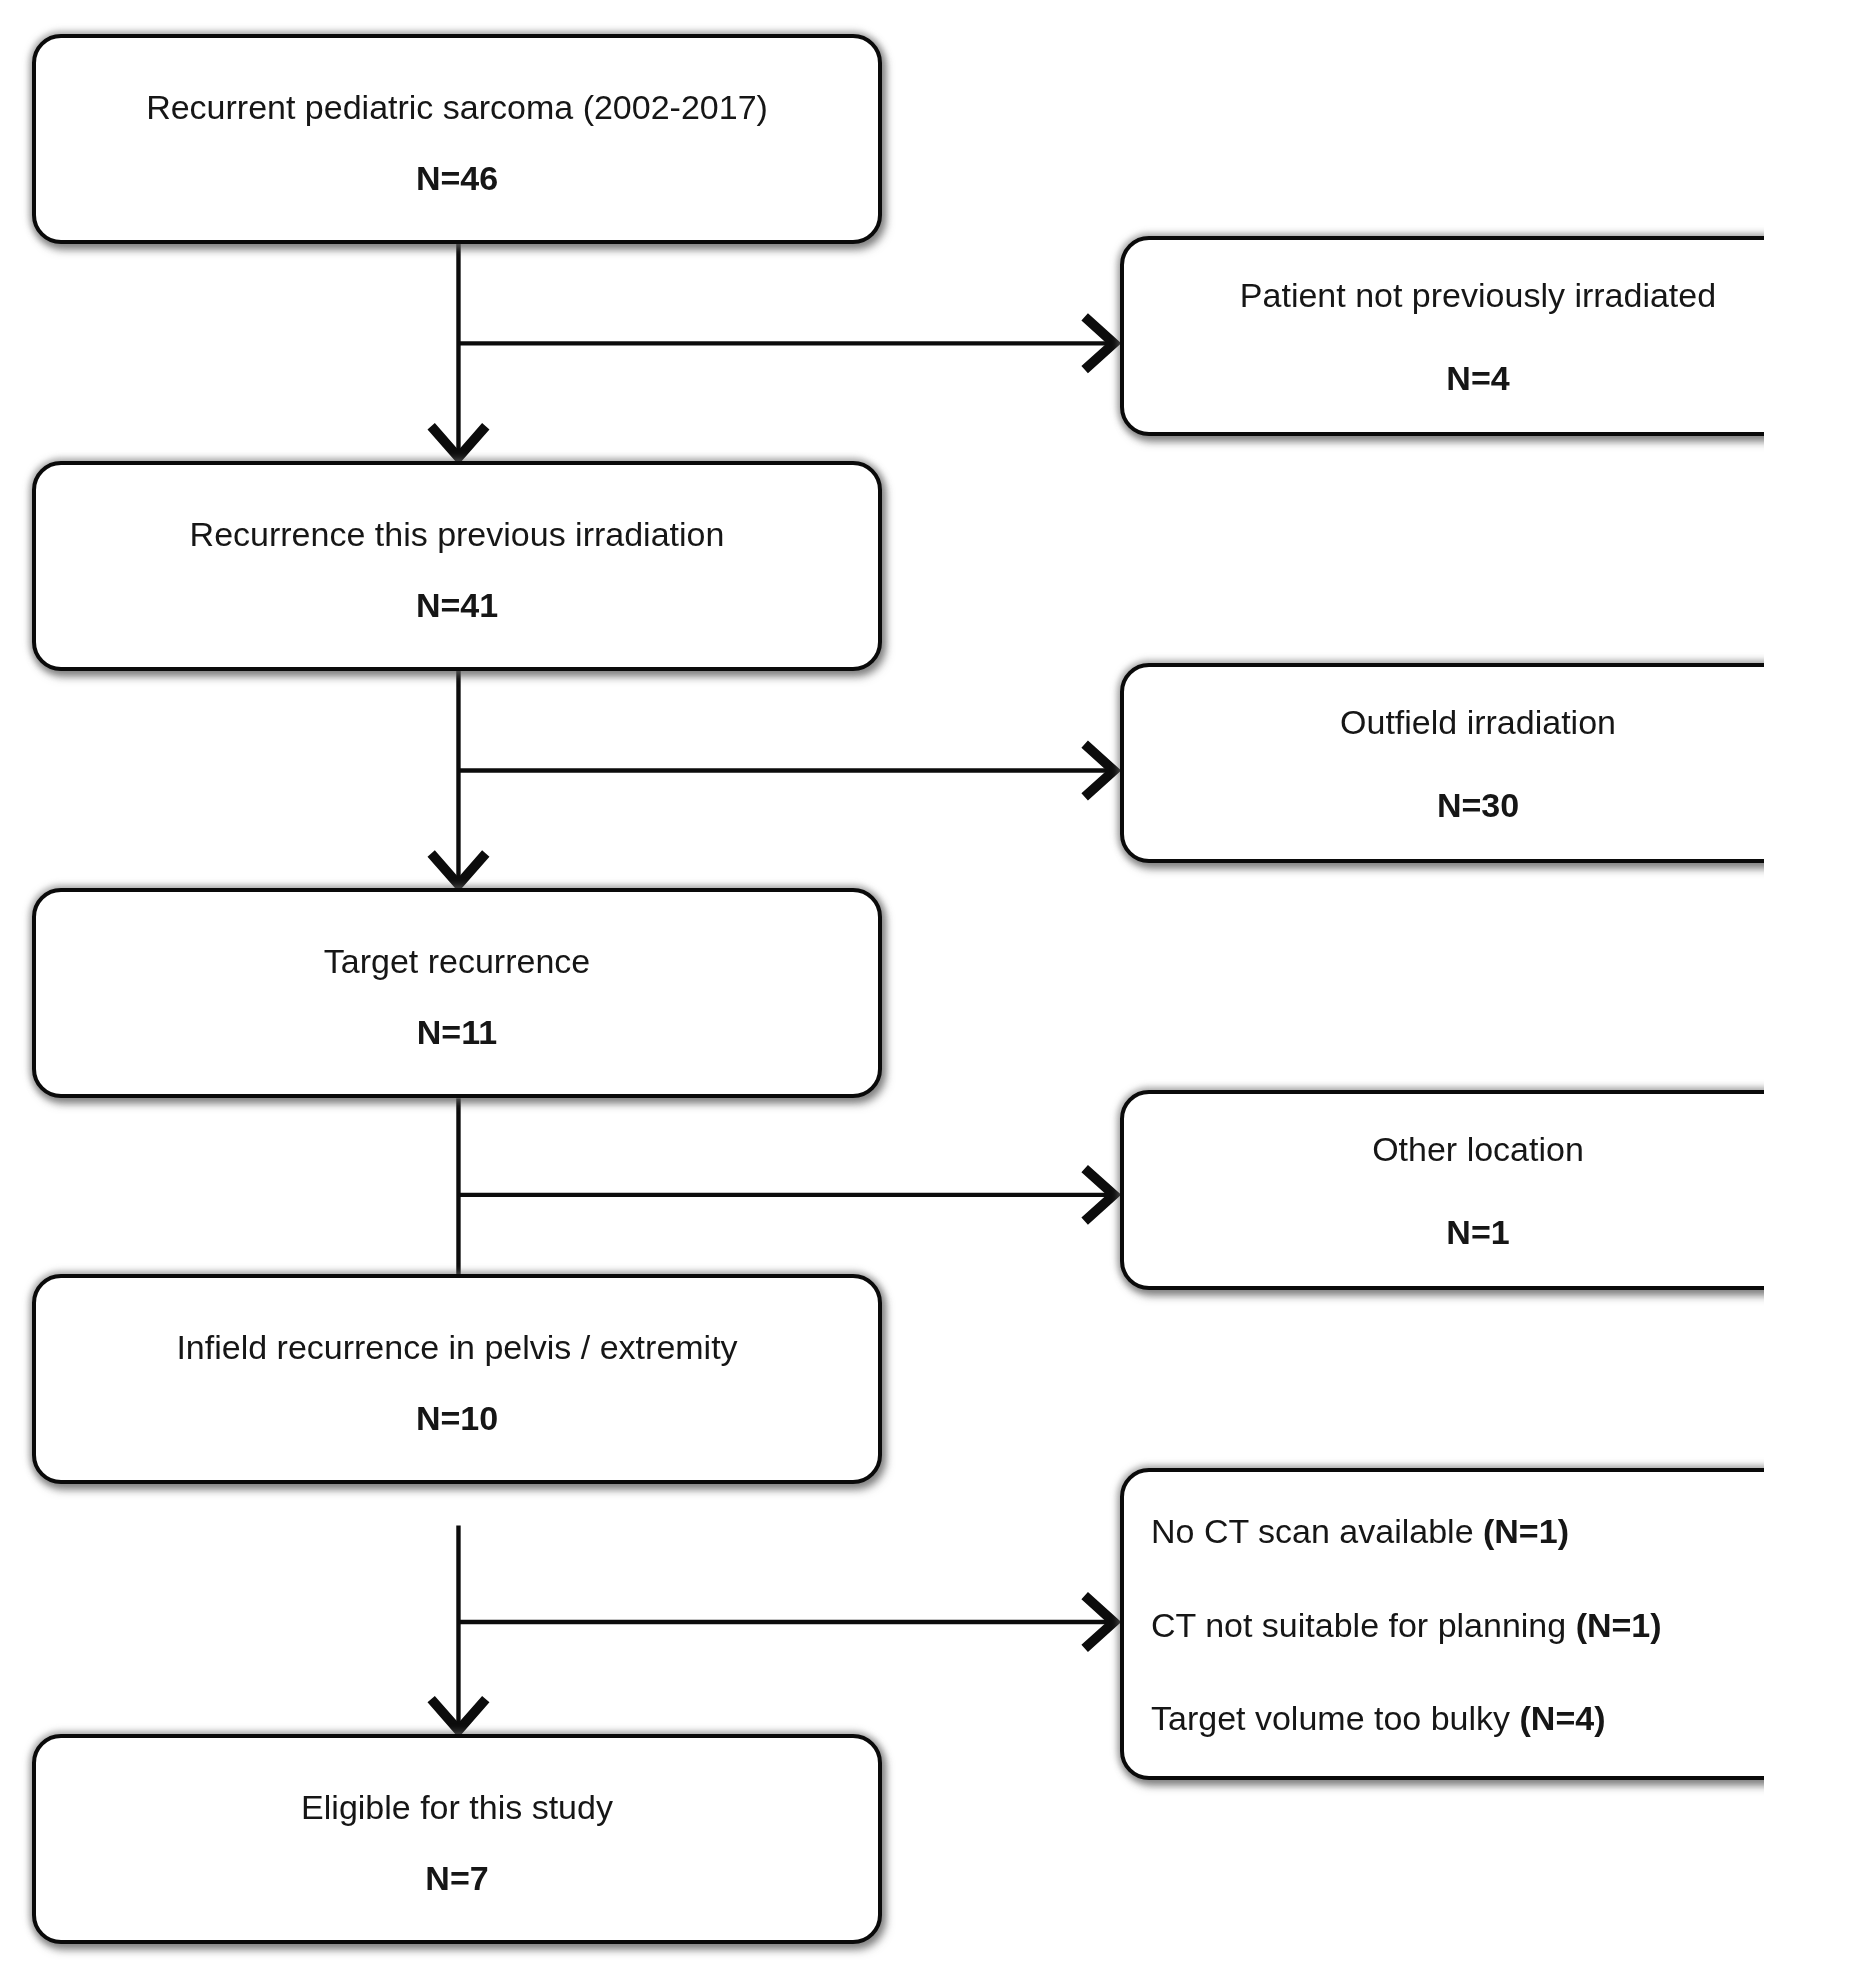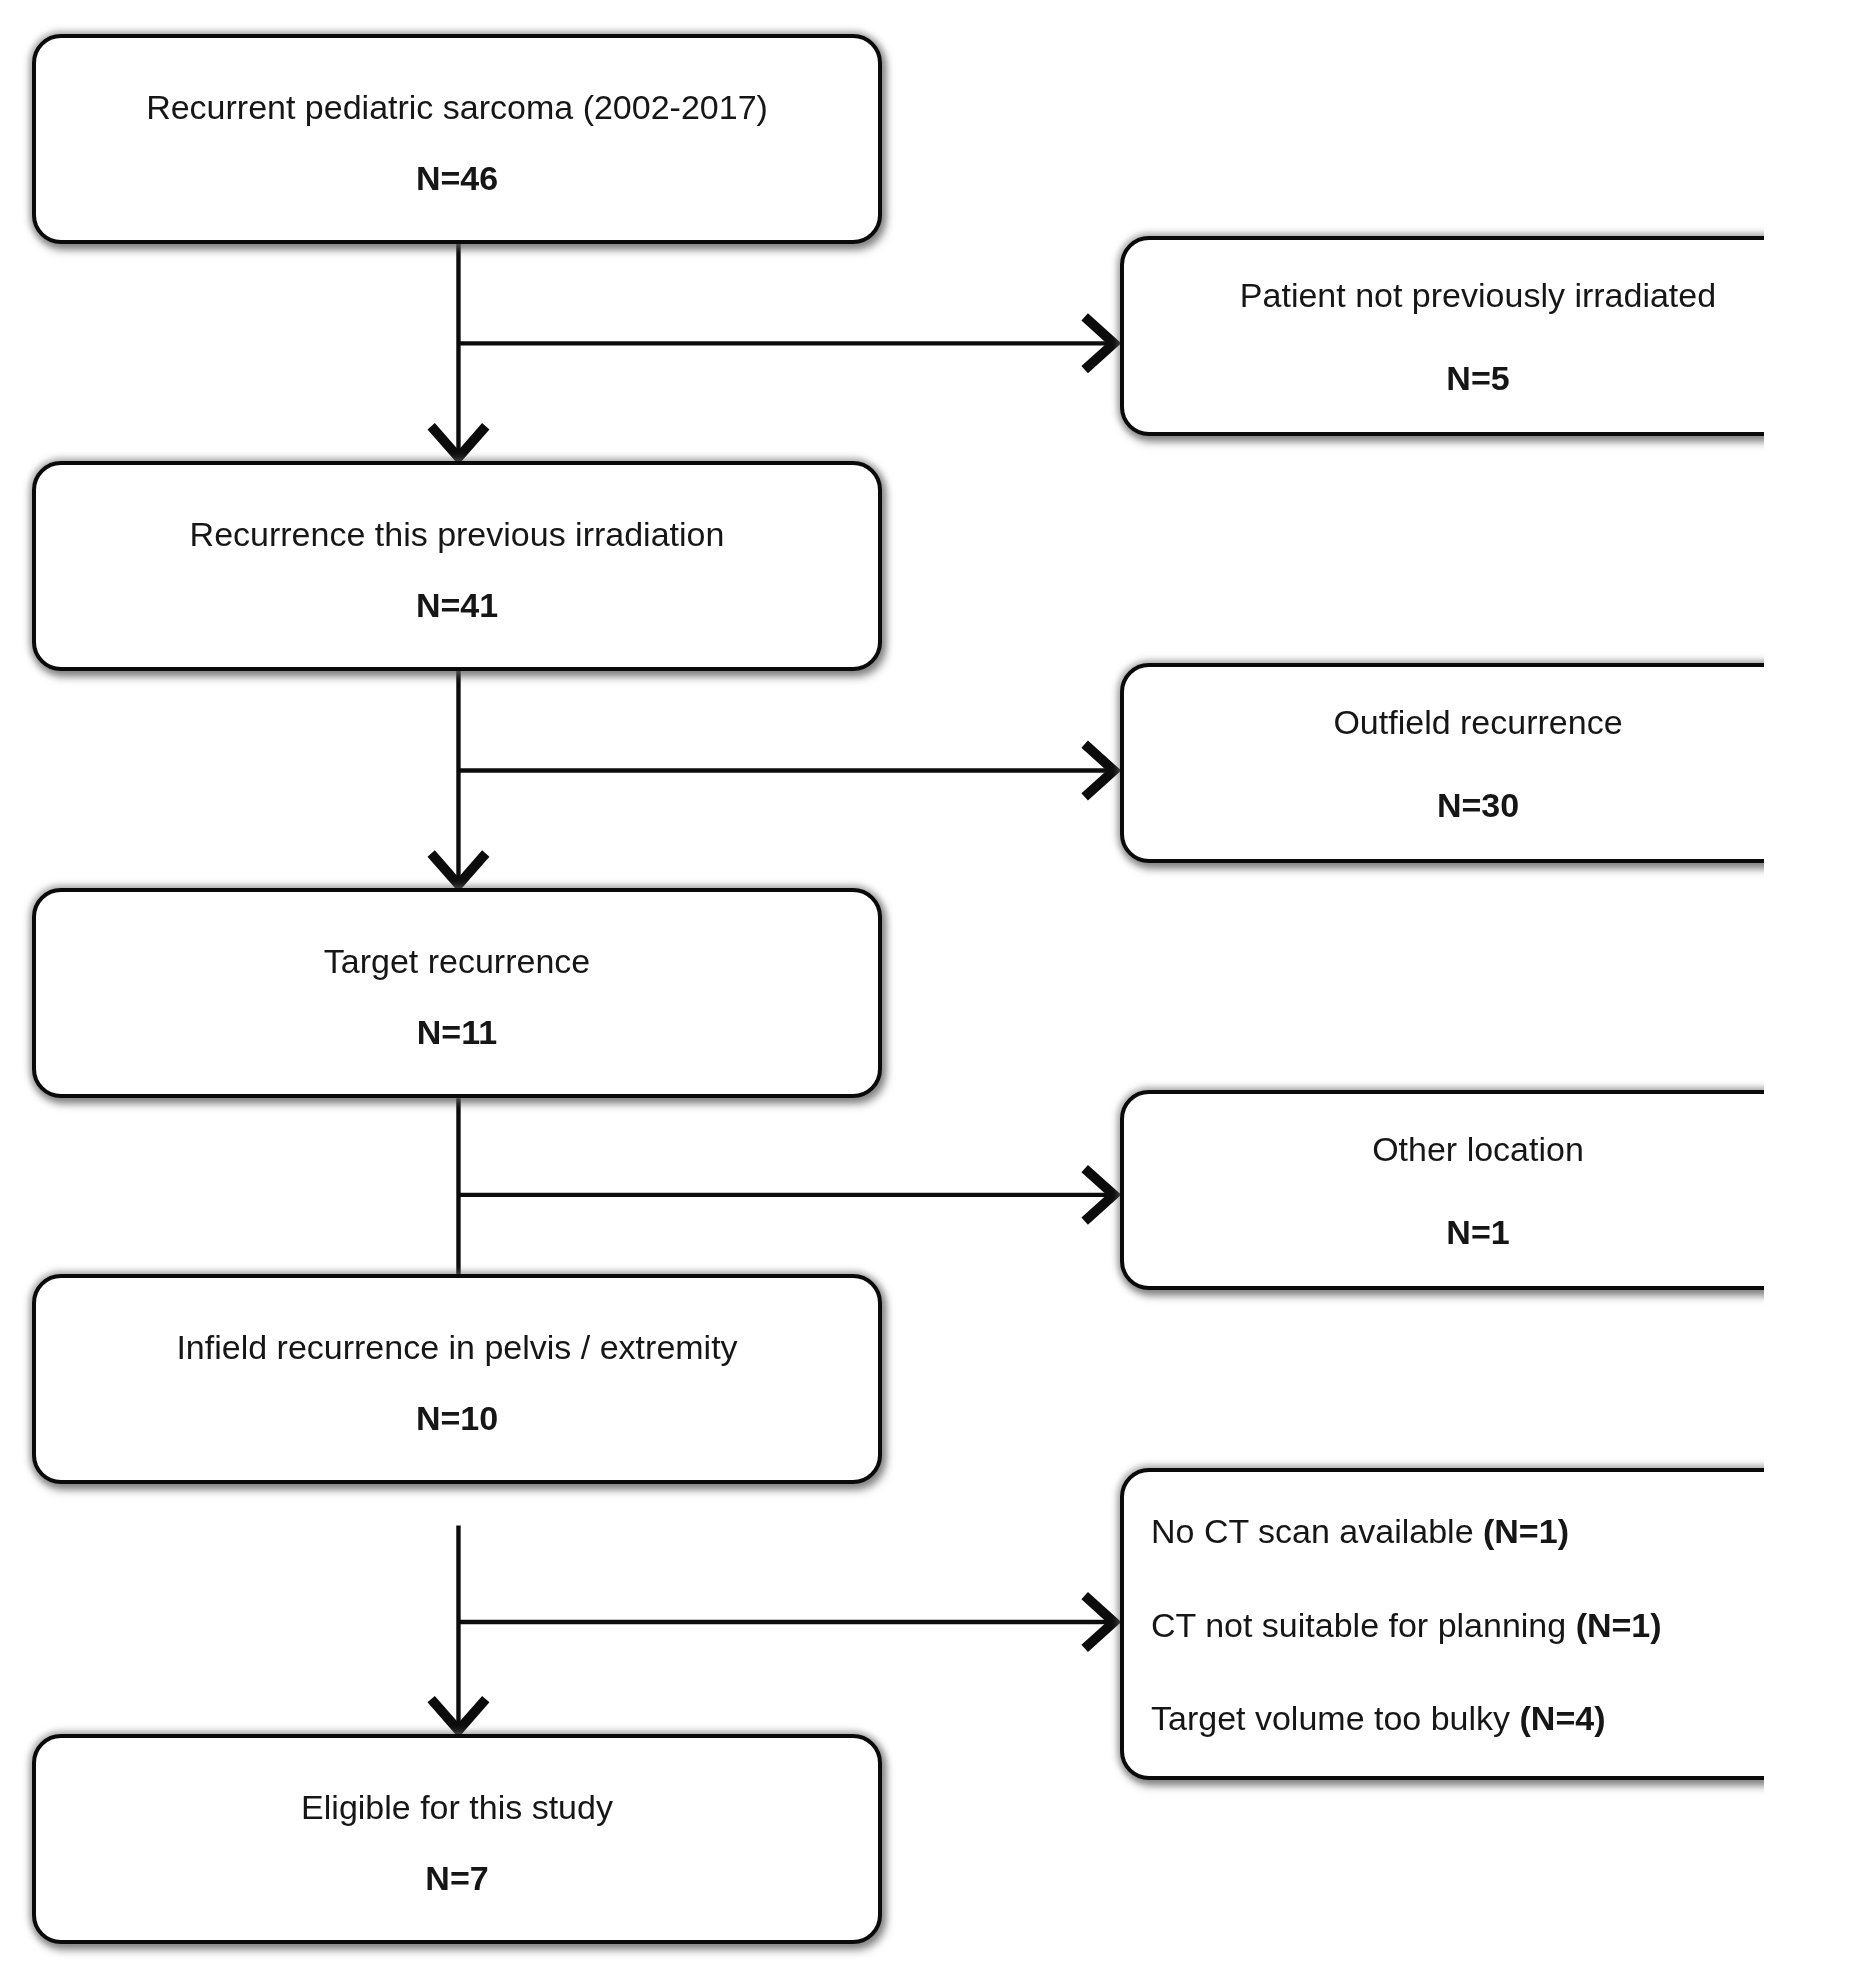--- a/index.html
+++ b/index.html
@@ -139,25 +139,25 @@
     <div class="box-n">N=10</div>
   </div>
 
   <div class="box left-col" style="top:1734px">
     <div class="box-label">Eligible for this study</div>
     <div class="box-n">N=7</div>
   </div>
 
   <div class="box right-col" style="top:236px">
     <div class="box-label">Patient not previously irradiated</div>
-    <div class="box-n">N=5</div>
+    <div class="box-n">N=4</div>
   </div>
 
   <div class="box right-col" style="top:663px">
-    <div class="box-label">Outfield recurrence</div>
+    <div class="box-label">Outfield irradiation</div>
     <div class="box-n">N=30</div>
   </div>
 
   <div class="box right-col" style="top:1090px">
     <div class="box-label">Other location</div>
     <div class="box-n">N=1</div>
   </div>
 
   <div class="box exclusions">
     <div class="excl-line"><span>No CT scan available </span><span class="n">(N=1)</span></div>

